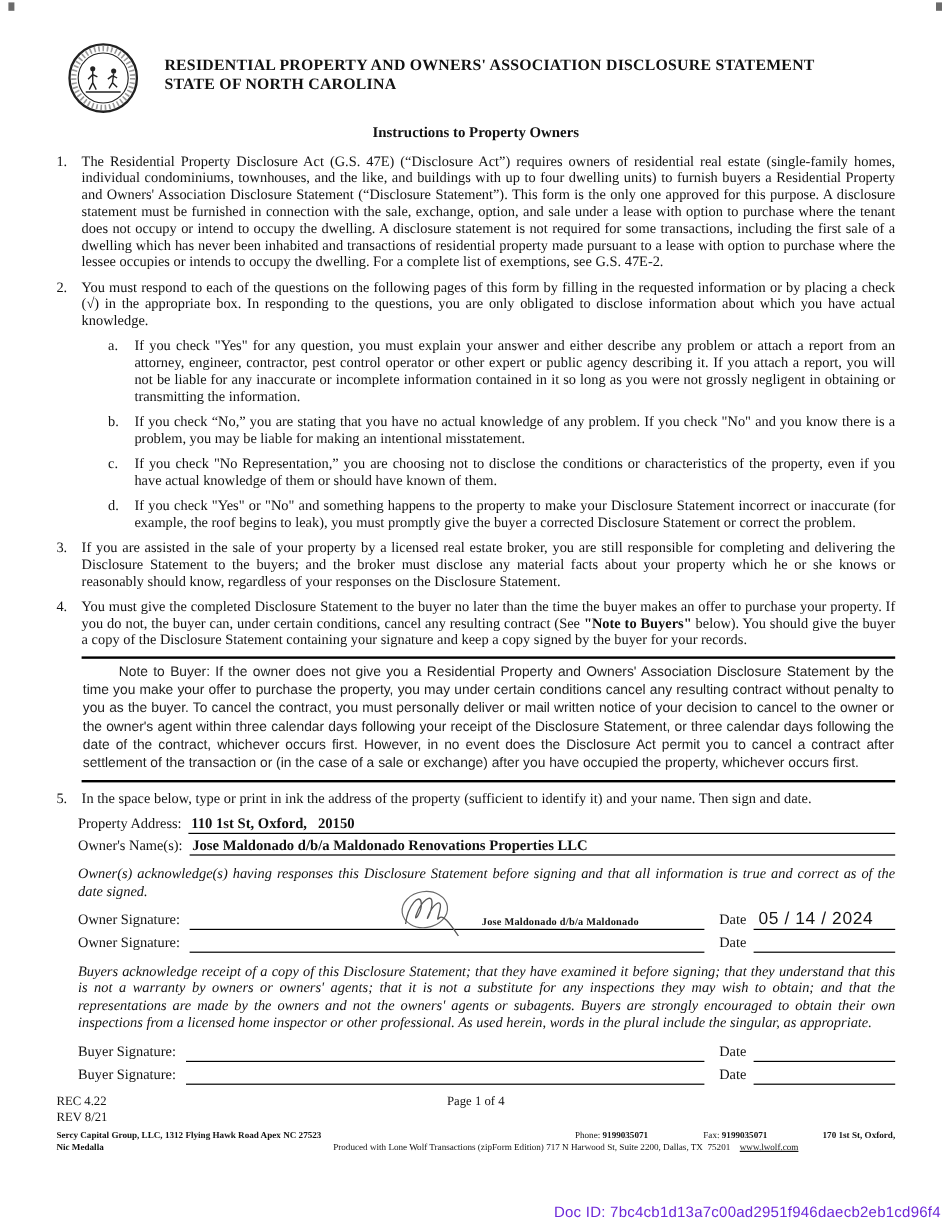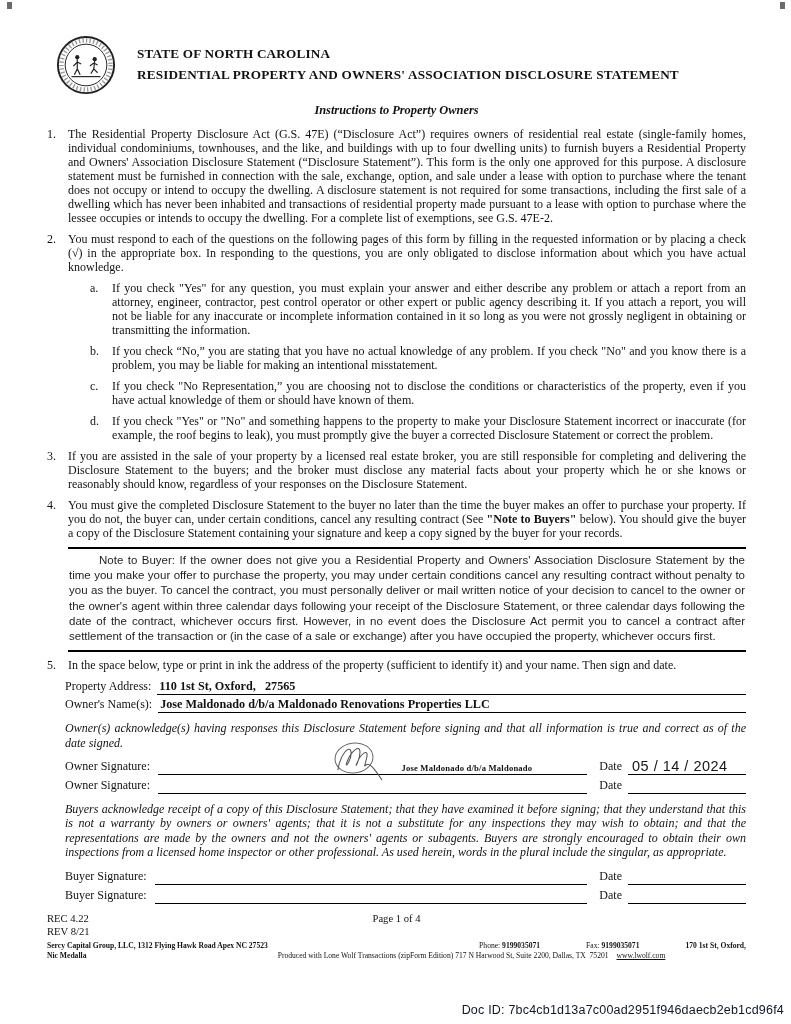--- a/index.html
+++ b/index.html
@@ -11,21 +11,21 @@
   .corner-mark{position:absolute;width:5px;height:7px;background:#6b6b6b;}
   .corner-tl{left:7px;top:2px;}
   .corner-tr{right:6px;top:2px;}
 
   .header{display:flex;align-items:flex-start;margin-bottom:2px;}
   .seal{width:62px;height:62px;margin-left:8px;flex:none;}
   .titles{margin-left:20px;padding-top:12px;}
   .title-line{font-weight:bold;font-size:13.2px;letter-spacing:.2px;}
   .title-line.first{margin-bottom:5px;}
 
-  .instr-heading{text-align:center;font-weight:bold;font-size:12.4px;margin:7px 0 9px;font-style:italic;}
+  .instr-heading{text-align:center;font-weight:bold;font-size:12.4px;margin:7px 0 9px;}
 
   .item{display:flex;margin-bottom:7px;}
   .item .num{width:21px;flex:none;font-size:12px;}
   .txt{flex:1;font-size:12px;line-height:14px;text-align:justify;}
   .subitem{display:flex;margin:7px 0 7px 43px;}
   .subitem .letter{width:22px;flex:none;font-size:12px;}
 
   .notebox{margin-left:21px;border-top:2.5px solid #000;border-bottom:2.5px solid #000;
     padding:4px 1px 6px;margin-bottom:6px;}
   .notebox .ntxt{font-family:"Liberation Sans", sans-serif;font-size:11.5px;line-height:15.2px;
@@ -58,21 +58,21 @@
   .tfrow{display:flex;align-items:baseline;}
   .tfrow .firm{flex:1;font-weight:bold;}
   .tfrow .phone,.tfrow .fax{margin-right:46px;}
   .tfrow .phone b,.tfrow .fax b{font-weight:bold;}
   .tfrow .propref{font-weight:bold;}
   .tfrow .agent{font-weight:bold;flex:none;width:150px;}
   .tfrow .produced-wrap{flex:1;text-align:center;}
   .lwolf-link{text-decoration:underline;margin-left:6px;color:#121212;}
 
   .doc-id{position:absolute;right:7px;bottom:7px;font-family:"Liberation Sans", sans-serif;
-    font-size:12.5px;color:#0f172a;letter-spacing:.2px;}
+    font-size:12.5px;color:#6d28d9;letter-spacing:.2px;}
 </style>
 </head>
 <body>
 
 <div class="corner-mark corner-tl"></div>
 <div class="corner-mark corner-tr"></div>
 
 <div class="page">
 
   <div class="header">
@@ -80,22 +80,22 @@
       <circle cx="32" cy="32" r="29" fill="none" stroke="#222" stroke-width="2"></circle>
       <circle cx="32" cy="32" r="21.5" fill="none" stroke="#222" stroke-width="1"></circle>
       <circle cx="32" cy="32" r="25.3" fill="none" stroke="#333" stroke-width="4.5" stroke-dasharray="1.4 2.3" opacity="0.5"></circle>
       <circle cx="23" cy="24" r="2.2" fill="#222"></circle>
       <path d="M23,26 L23,36 M23,29 L19,33 M23,29 L27,31 M23,36 L20,42 M23,36 L26,42" stroke="#222" stroke-width="1.2" fill="none"></path>
       <circle cx="41" cy="26" r="2.2" fill="#222"></circle>
       <path d="M41,28 L40,36 M40,30 L36,33 M40,30 L44,32 M40,36 L37,41 M40,36 L44,40" stroke="#222" stroke-width="1.2" fill="none"></path>
       <path d="M17,44 H47" stroke="#222" stroke-width="1.2"></path>
     </svg>
     <div class="titles">
+      <div class="title-line">RESIDENTIAL PROPERTY AND OWNERS' ASSOCIATION DISCLOSURE STATEMENT</div>
       <div class="title-line first">STATE OF NORTH CAROLINA</div>
-      <div class="title-line">RESIDENTIAL PROPERTY AND OWNERS' ASSOCIATION DISCLOSURE STATEMENT</div>
     </div>
   </div>
 
   <div class="instr-heading">Instructions to Property Owners</div>
 
   <div class="item">
     <span class="num">1.</span>
     <span class="txt">The Residential Property Disclosure Act (G.S. 47E) (“Disclosure Act”) requires owners of residential real estate (single-family homes, individual condominiums, townhouses, and the like, and buildings with up to four dwelling units) to furnish buyers a Residential Property and Owners' Association Disclosure Statement (“Disclosure Statement”). This form is the only one approved for this purpose. A disclosure statement must be furnished in connection with the sale, exchange, option, and sale under a lease with option to purchase where the tenant does not occupy or intend to occupy the dwelling. A disclosure statement is not required for some transactions, including the first sale of a dwelling which has never been inhabited and transactions of residential property made pursuant to a lease with option to purchase where the lessee occupies or intends to occupy the dwelling. For a complete list of exemptions, see G.S. 47E-2.</span>
   </div>
 
@@ -134,21 +134,21 @@
     <div class="ntxt">Note to Buyer: If the owner does not give you a Residential Property and Owners' Association Disclosure Statement by the time you make your offer to purchase the property, you may under certain conditions cancel any resulting contract without penalty to you as the buyer. To cancel the contract, you must personally deliver or mail written notice of your decision to cancel to the owner or the owner's agent within three calendar days following your receipt of the Disclosure Statement, or three calendar days following the date of the contract, whichever occurs first. However, in no event does the Disclosure Act permit you to cancel a contract after settlement of the transaction or (in the case of a sale or exchange) after you have occupied the property, whichever occurs first.</div>
   </div>
 
   <div class="item" style="margin-bottom:6px;">
     <span class="num">5.</span>
     <span class="txt">In the space below, type or print in ink the address of the property (sufficient to identify it) and your name. Then sign and date.</span>
   </div>
 
   <div class="fieldrow">
     <span class="flabel">Property Address:</span>
-    <span class="fvalue">110 1st St, Oxford,   27565</span>
+    <span class="fvalue">110 1st St, Oxford,   20150</span>
   </div>
   <div class="fieldrow">
     <span class="flabel">Owner's Name(s):</span>
     <span class="fvalue">Jose Maldonado d/b/a Maldonado Renovations Properties LLC</span>
   </div>
 
   <div class="ack">Owner(s) acknowledge(s) having responses this Disclosure Statement before signing and that all information is true and correct as of the date signed.</div>
 
   <div class="sigrow">
     <span class="slabel">Owner Signature:</span>

